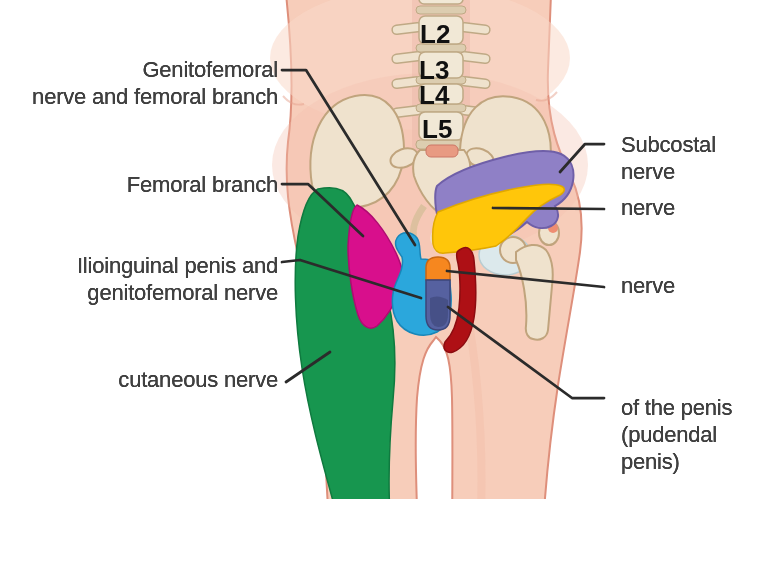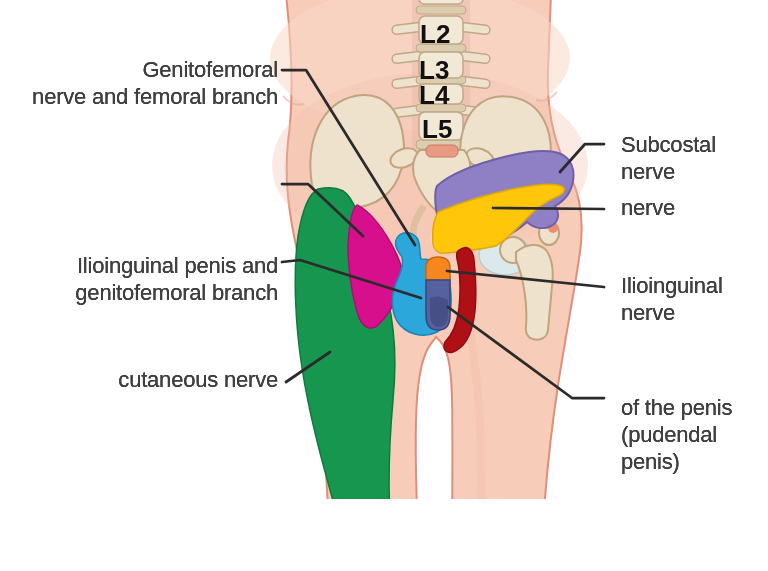--- a/index.html
+++ b/index.html
@@ -148,37 +148,39 @@
       <polyline points="604,209 493,208"></polyline>
       <polyline points="604,287 447,271"></polyline>
       <polyline points="604,398 572,398 448,307"></polyline>
     </g>
   </svg>
 
   <div class="label left" style="top:56px">
     <div>Genitofemoral</div>
     <div>nerve and femoral branch</div>
   </div>
+  <div class="label left" style="top:171px">
+    <div>Femoral branch</div>
+  </div>
   <div class="label left" style="top:252px">
     <div>Ilioinguinal penis and</div>
-    <div>genitofemoral branch</div>
+    <div>genitofemoral nerve</div>
   </div>
   <div class="label left" style="top:366px">
     <div>cutaneous nerve</div>
   </div>
 
   <div class="label right" style="top:131px">
     <div>Subcostal</div>
     <div>nerve</div>
   </div>
   <div class="label right" style="top:194px">
     <div>nerve</div>
   </div>
   <div class="label right" style="top:272px">
-    <div>Ilioinguinal</div>
     <div>nerve</div>
   </div>
   <div class="label right" style="top:394px">
     <div>of the penis</div>
     <div>(pudendal</div>
     <div>penis)</div>
   </div>
 
   <div class="fade"></div>
 </div>

